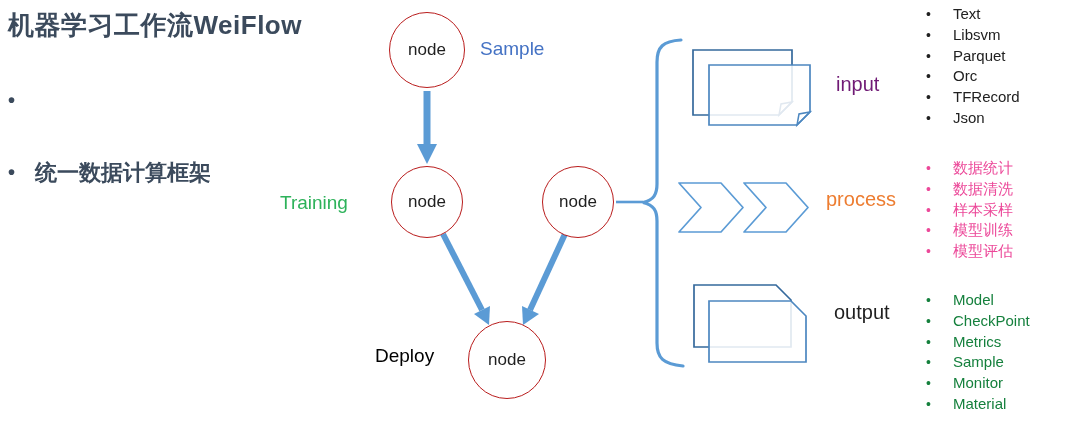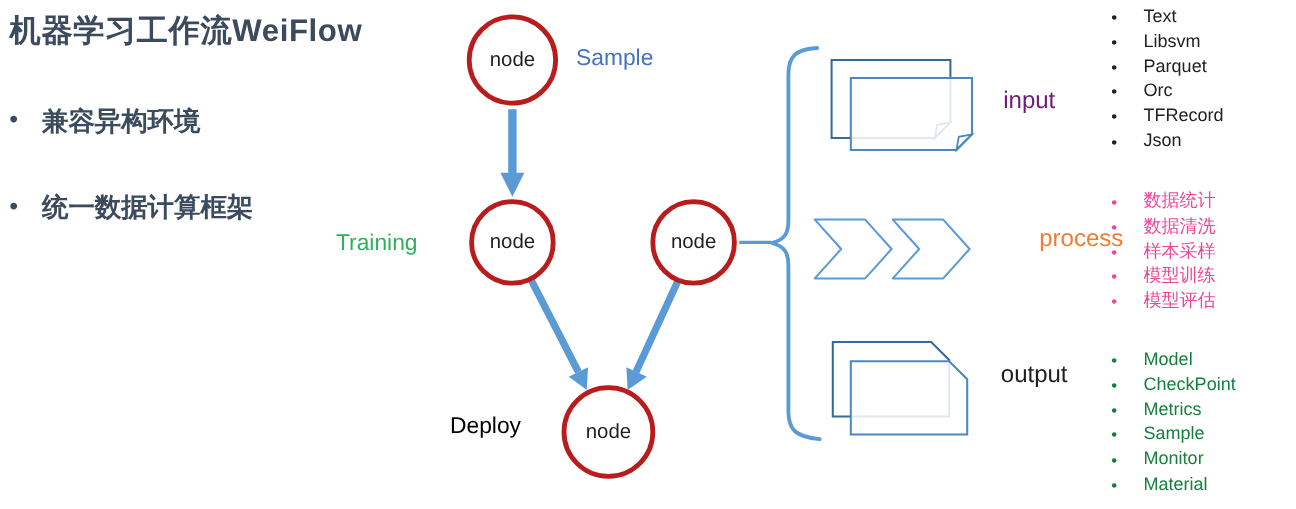--- a/index.html
+++ b/index.html
@@ -48,21 +48,21 @@
     margin-right: 20px;
     line-height: 28px;
   }
   .bullet-1 { top: 86px; }
   .bullet-2 { top: 158px; }
 
   
   .node {
     position: absolute;
     background: #ffffff;
-    border: 4px solid #b91c1c;
+    border: 1px solid #b91c1c;
     border-radius: 50%;
     display: flex;
     align-items: center;
     justify-content: center;
     font-size: 17px;
     color: #1f1f1f;
     box-sizing: border-box;
   }
   .node-sample   { left: 389px; top: 12px;  width: 76px; height: 76px; }
   .node-training { left: 391px; top: 166px; width: 72px; height: 72px; }
@@ -79,21 +79,21 @@
   .label-training { left: 280px; top: 192px; color: #2db25a; }
   .label-deploy   { left: 375px; top: 345px; color: #000000; }
 
   
   .group-label {
     position: absolute;
     font-size: 20px;
     white-space: nowrap;
   }
   .group-label-input   { left: 836px; top: 73px;  color: #701a75; }
-  .group-label-process { left: 866px; top: 188px; color: #ed7d31; }
+  .group-label-process { left: 826px; top: 188px; color: #ed7d31; }
   .group-label-output  { left: 834px; top: 301px; color: #1f1f1f; text-align: center; }
 
   
   .side-list {
     position: absolute;
     left: 920px;
     margin: 0;
     padding: 0;
     list-style: none;
     font-size: 15px;
@@ -157,21 +157,20 @@
     <g>
       <path d="M 694 285 H 776 L 791 300 V 347 H 694 Z" fill="none" stroke="#35699c" stroke-width="1.7"></path>
       <path d="M 709 301 H 791 L 806 316 V 362 H 709 Z" fill="#ffffff" fill-opacity="0.85" stroke="#4c87c0" stroke-width="1.7"></path>
     </g>
   </svg>
 
   <div class="slide-title">机器学习工作流WeiFlow</div>
 
   <div class="bullet-row bullet-1">
     <span class="dot">•</span>
-    <span>兼容异构环境</span>
   </div>
   <div class="bullet-row bullet-2">
     <span class="dot">•</span>
     <span>统一数据计算框架</span>
   </div>
 
   <div class="node node-sample">node</div>
   <div class="node node-training">node</div>
   <div class="node node-parallel">node</div>
   <div class="node node-deploy">node</div>

